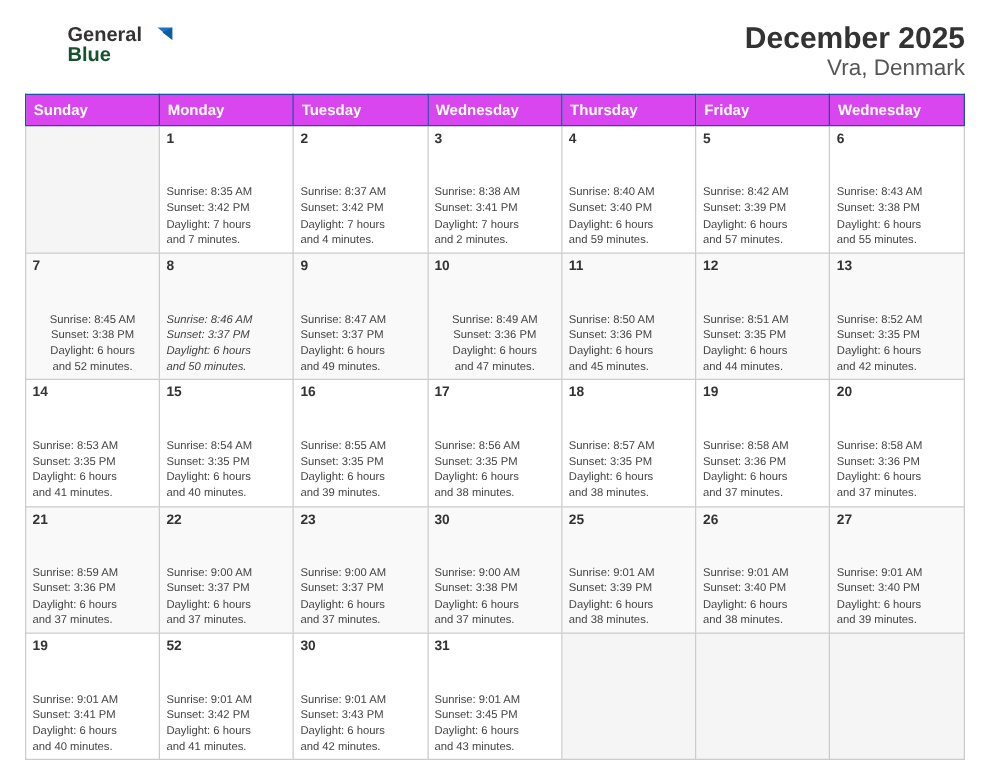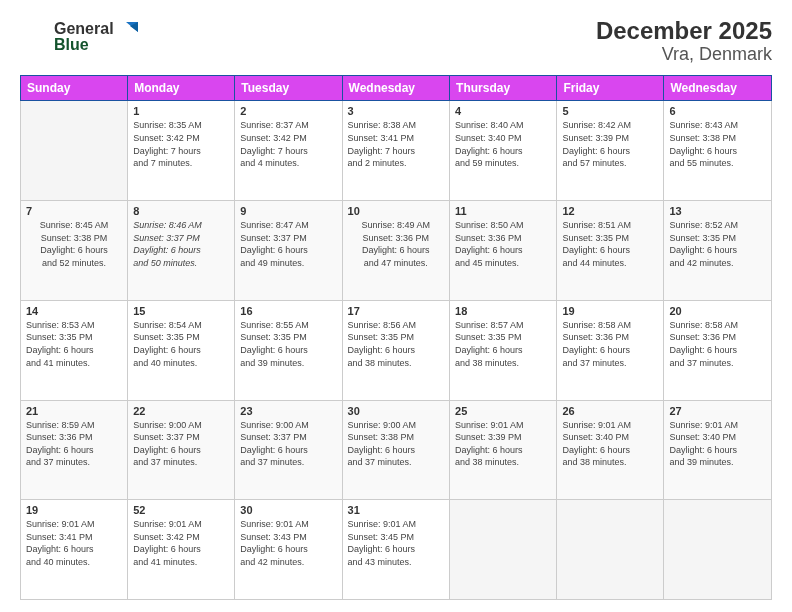--- a/index.html
+++ b/index.html
@@ -73,20 +73,21 @@
       font-size: 11px;
       font-weight: bold;
       color: #333;
       display: block;
       margin-bottom: 2px;
     }
     .day-info {
       font-size: 9px;
       color: #444;
       line-height: 1.4;
+      margin-top: 30px;
     }
     td.empty {
       background: #f5f5f5;
     }
   </style>
 </head>
 <body>
 
 <div class="page">
   <div class="header">

